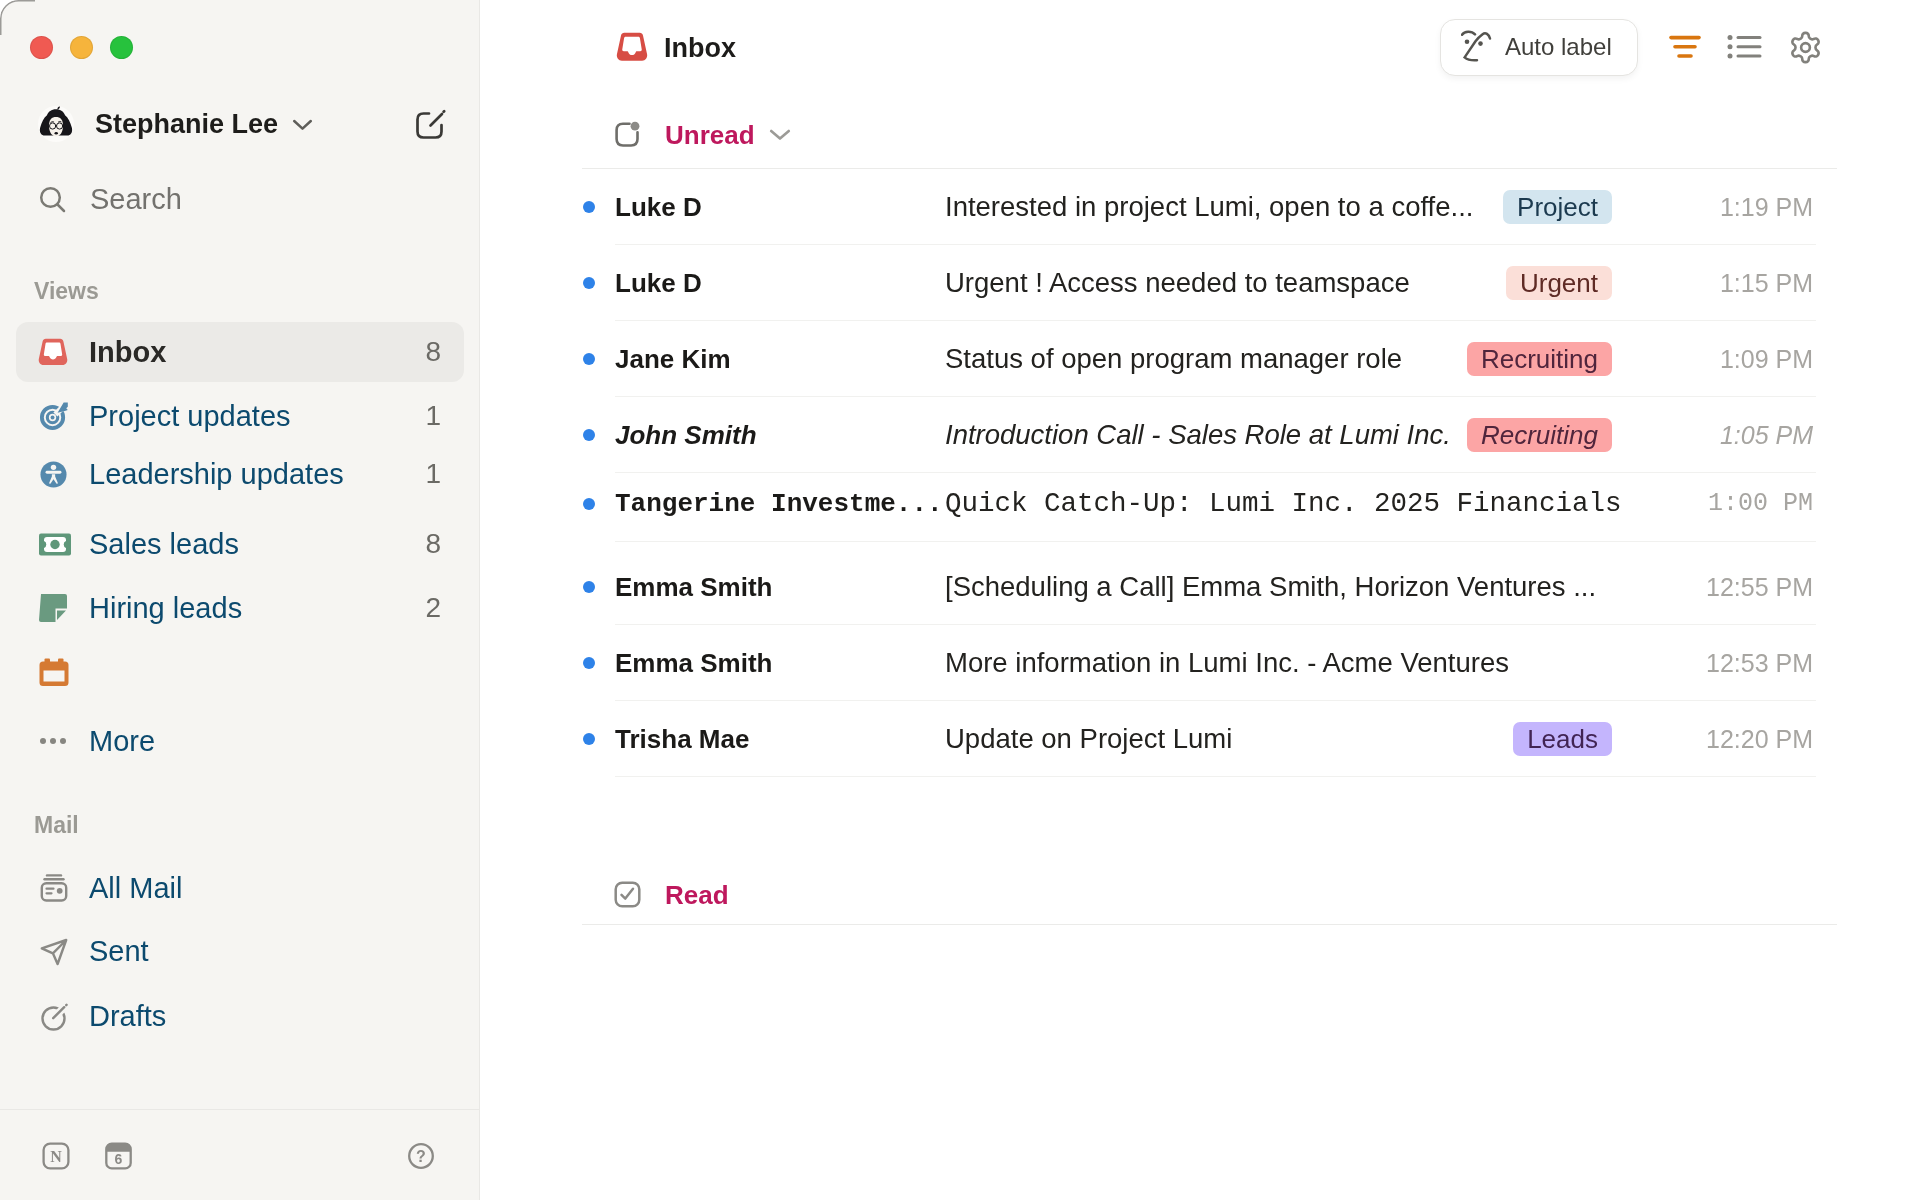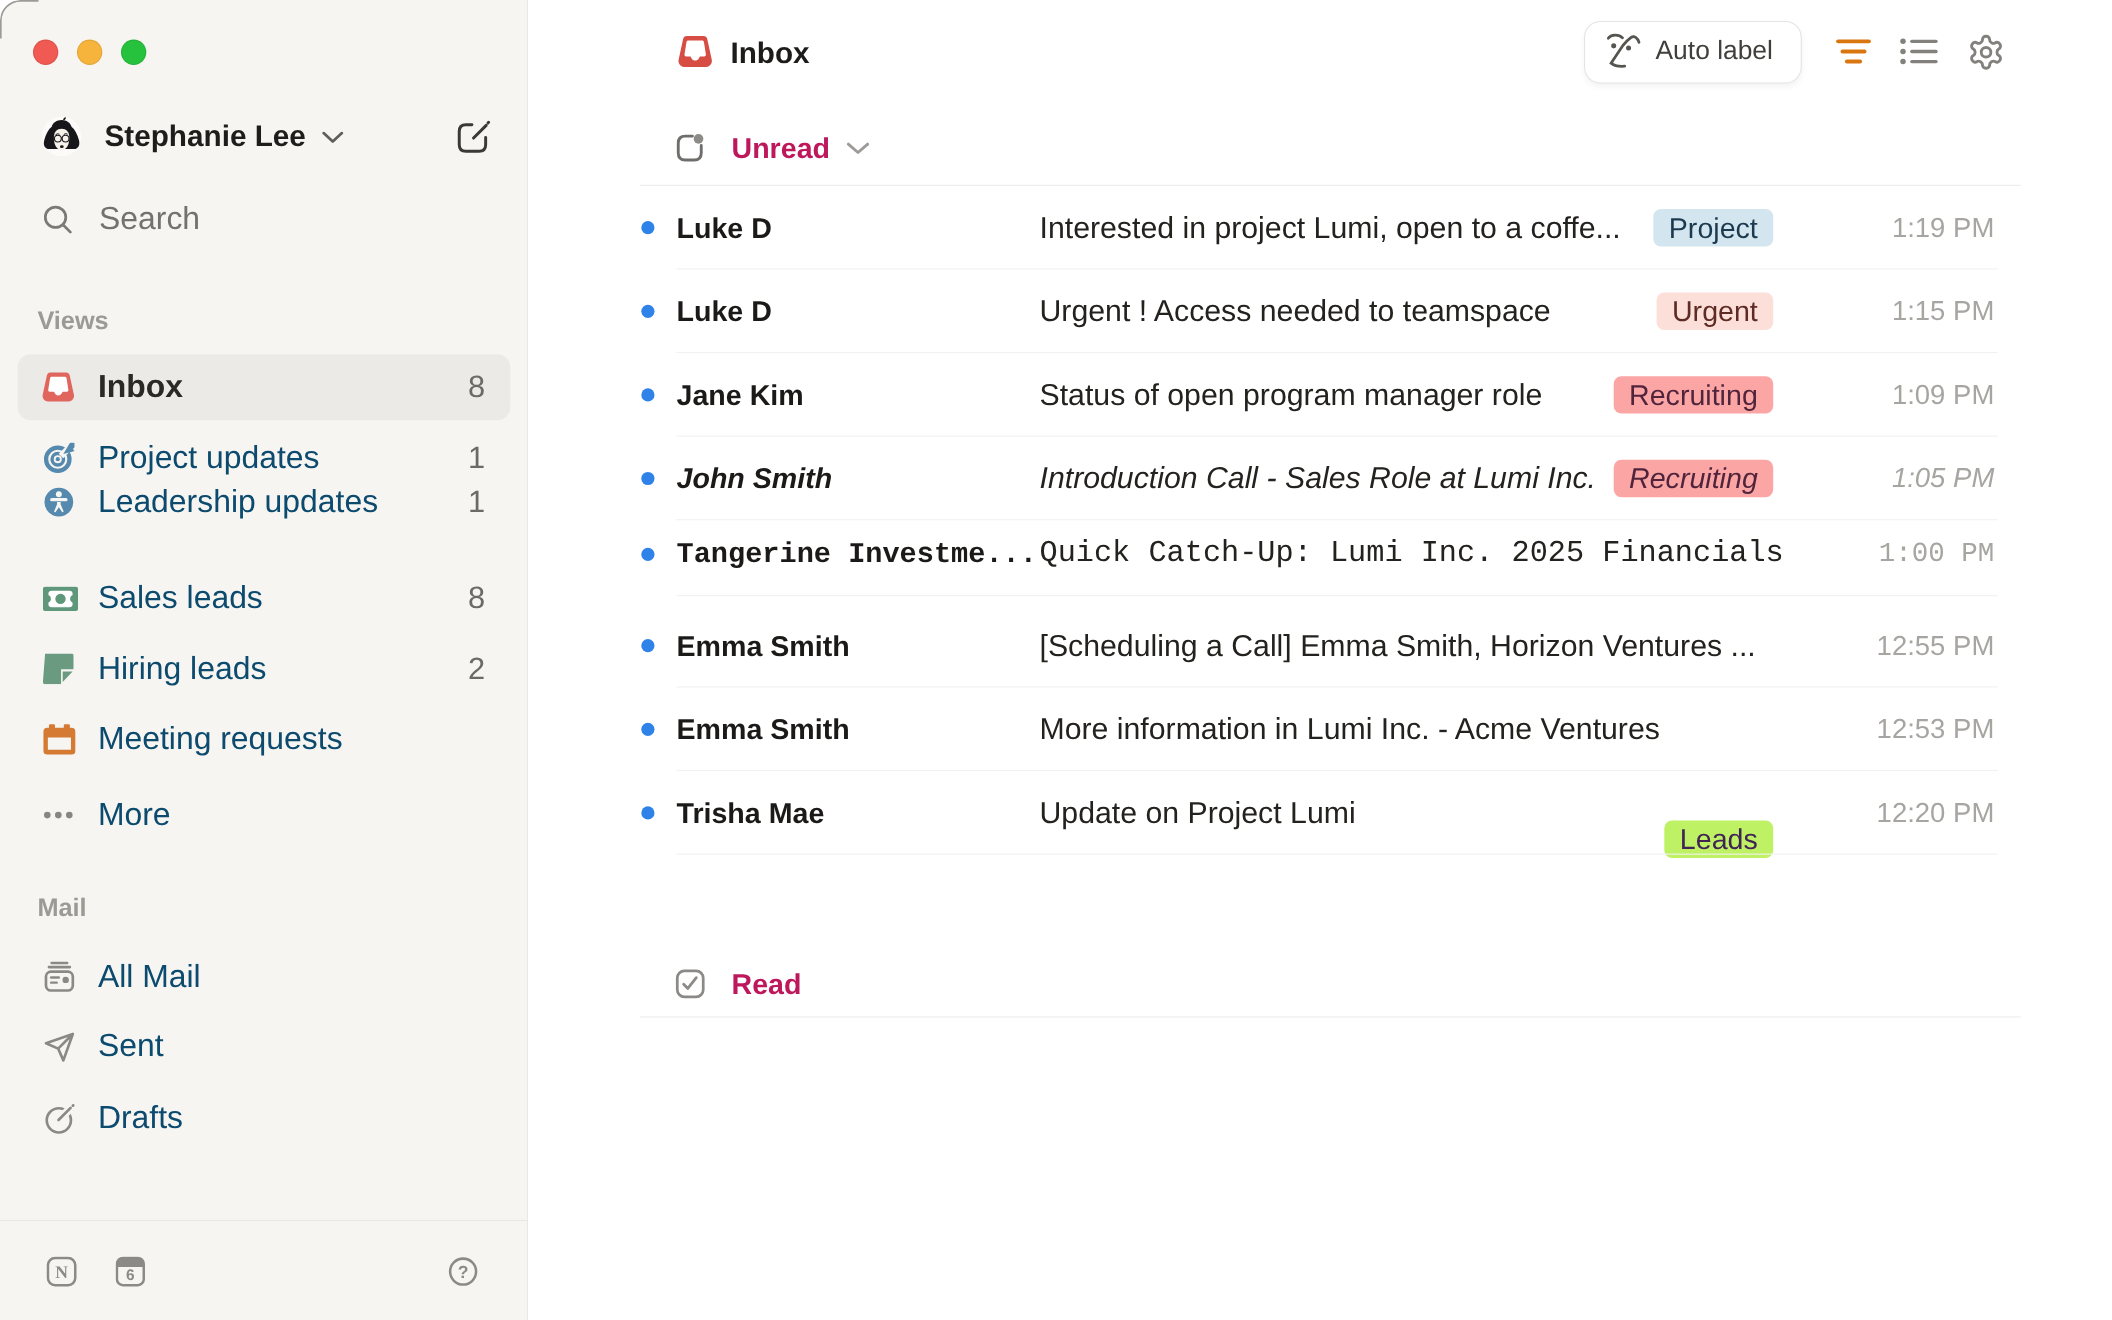--- a/index.html
+++ b/index.html
@@ -18,21 +18,21 @@
 .rdivider { position:absolute; background:#f1f1ef; height:1px; left:134px; width:1201px; }
 .erow { position:absolute; left:0; width:1439px; height:76px; }
 .edot { position:absolute; left:102px; top:32px; width:12px; height:12px; border-radius:50%; background:#2e82e8; }
 .efrom { position:absolute; left:134px; top:0; height:76px; line-height:76px; font-size:26px; font-weight:bold; color:#1b1a18; }
 .esub { position:absolute; left:464px; top:0; height:76px; line-height:76px; font-size:27.5px; color:#23221f; }
 .etime { position:absolute; right:107px; top:0; height:76px; line-height:76px; font-size:25px; color:#a7a5a1; }
 .etag { position:absolute; right:308px; top:21px; height:34px; line-height:34px; border-radius:7px; padding:0 14px; font-size:26px; font-weight:normal; }
 .tblue { background:#d3e5ef; color:#1c3a4f; }
 .tred { background:#fbdfd8; color:#5f2b25; }
 .tpink { background:#fca5a5; color:#50253c; }
-.tpurple { background:#bef264; color:#412454;margin-top:24px; }
+.tpurple { background:#c4b5fd; color:#412454; }
 .shead { position:absolute; font-size:26px; font-weight:bold; color:#be185d; }
 </style>
 </head>
 <body>
 <div class="win">
 <div class="sidebar">
   <div class="tl" style="left:30px; background:#f05a52; box-shadow:inset 0 0 0 1px rgba(0,0,0,.08);"></div>
   <div class="tl" style="left:70px; background:#f6b43c; box-shadow:inset 0 0 0 1px rgba(0,0,0,.08);"></div>
   <div class="tl" style="left:110px; background:#27c23d; box-shadow:inset 0 0 0 1px rgba(0,0,0,.08);"></div>
 
@@ -80,21 +80,21 @@
       <circle cx="14" cy="16" r="11" fill="none" stroke="#5589ad" stroke-width="4"></circle>
       <circle cx="14" cy="16" r="5.4" fill="none" stroke="#5589ad" stroke-width="3.2"></circle>
       <circle cx="14" cy="16" r="2" fill="#5589ad"></circle>
       <line x1="17" y1="13" x2="28" y2="2" stroke="#f6f5f2" stroke-width="6"></line>
       <polygon points="19.2,11 25.5,0.5 29.8,0.5 29.8,4.8 28.2,6.4 29.8,8.2 26.7,9.3" fill="#5589ad"></polygon>
     </svg>
     <div class="lbl">Project updates</div>
     <div class="scount">1</div>
   </div>
 
-  <div class="srow" style="top:426px;">
+  <div class="srow" style="top:444px;">
     <svg class="icon" width="29" height="29" viewBox="0 0 30 30">
       <circle cx="15" cy="15" r="13.5" fill="#5589ad"></circle>
       <circle cx="15" cy="7.6" r="2.8" fill="#f6f5f2"></circle>
       <rect x="6.8" y="11.2" width="16.4" height="3" rx="1.5" fill="#f6f5f2"></rect>
       <path d="M13.3,14.8 L16.7,14.8 L16.7,17 L19.4,23.6 C19.7,24.4 18.6,25 18,24.3 L15,19.8 L12,24.3 C11.4,25 10.3,24.4 10.6,23.6 L13.3,17 Z" fill="#f6f5f2"></path>
     </svg>
     <div class="lbl">Leadership updates</div>
     <div class="scount">1</div>
   </div>
 
@@ -116,21 +116,20 @@
     <div class="lbl">Hiring leads</div>
     <div class="scount">2</div>
   </div>
 
   <div class="srow" style="top:642px;">
     <svg class="icon" width="30" height="29" viewBox="0 0 30 29">
       <rect x="5.5" y="0.5" width="5.5" height="7" rx="1" fill="#d57a33"></rect>
       <rect x="19" y="0.5" width="5.5" height="7" rx="1" fill="#d57a33"></rect>
       <path d="M4,3.5 L26,3.5 Q29.5,3.5 29.5,7 L29.5,24.5 Q29.5,28 26,28 L4,28 Q0.5,28 0.5,24.5 L0.5,7 Q0.5,3.5 4,3.5 Z M4.5,12.5 L4.5,23.5 L25.5,23.5 L25.5,12.5 Z" fill="#d57a33" fill-rule="evenodd"></path>
     </svg>
-    <div class="lbl">Meeting requests</div>
   </div>
 
   <div class="srow" style="top:711px;">
     <svg class="icon" width="30" height="8" viewBox="0 0 30 8" style="top:26px;">
       <circle cx="4" cy="4" r="3" fill="#878681"></circle>
           <circle cx="14" cy="4" r="3" fill="#878681"></circle>
           <circle cx="24" cy="4" r="3" fill="#878681"></circle>
     </svg>
     <div class="lbl">More</div>
   </div>

